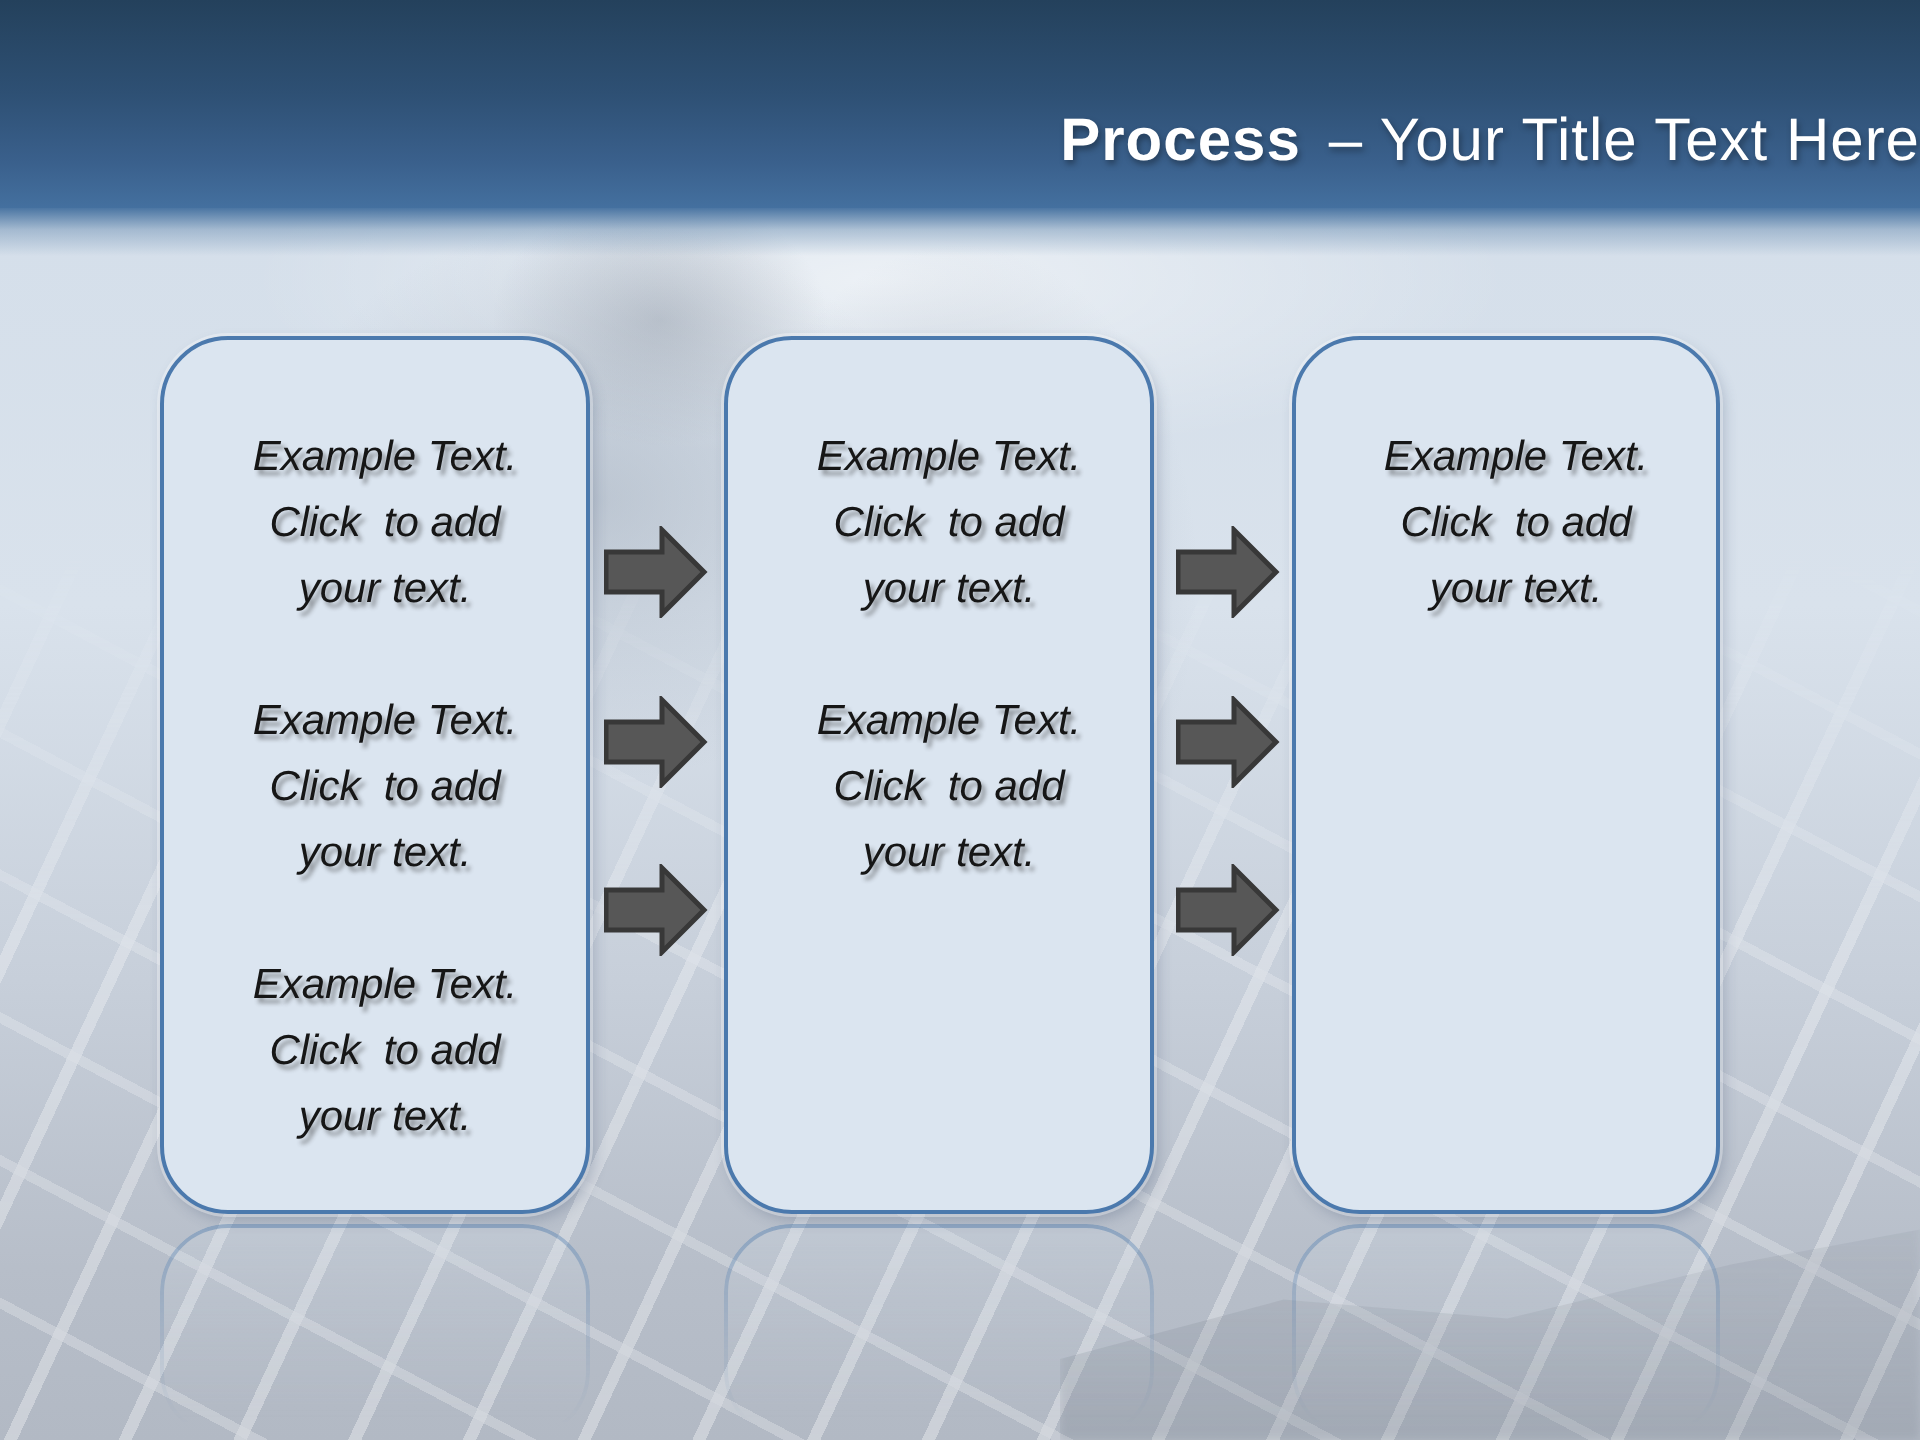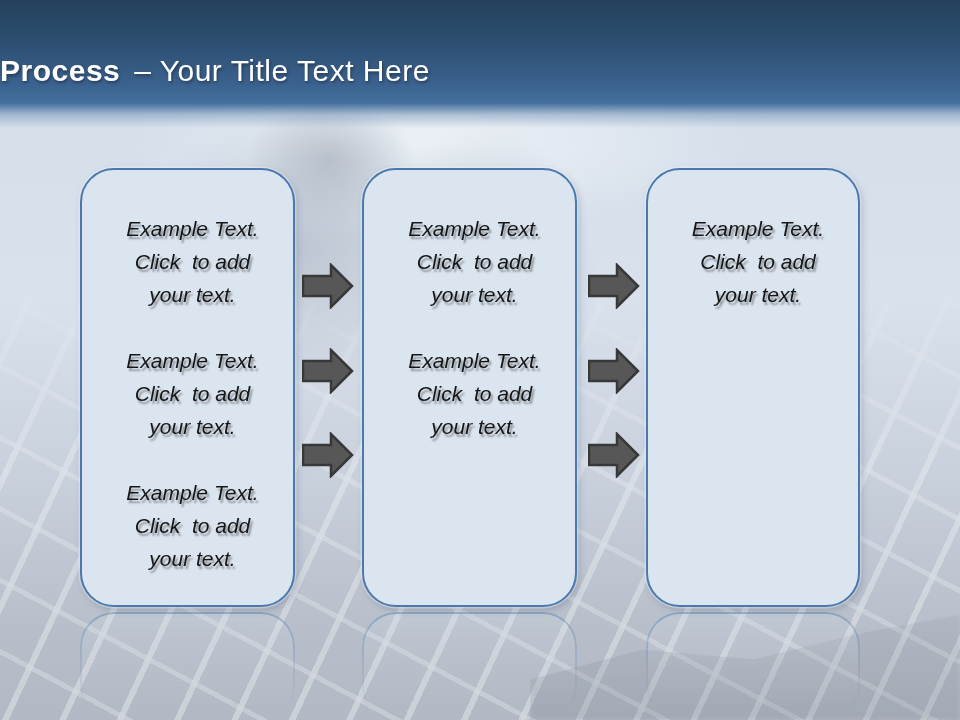--- a/index.html
+++ b/index.html
@@ -40,21 +40,21 @@
   
   .header{
     position:absolute;left:0;top:0;width:960px;height:104px;
     background:linear-gradient(180deg,#24415c 0%,#2e5074 45%,#3a608c 78%,#44709f 100%);
   }
   .header-fade{
     position:absolute;left:0;top:104px;width:960px;height:24px;
     background:linear-gradient(180deg, rgba(68,112,159,.95), rgba(104,140,176,.45) 45%, rgba(176,197,219,0));
   }
   .title{
-    position:absolute;left:0;top:54px;width:960px;text-align:left;
+    position:absolute;left:0;top:54px;width:960px;text-align:right;
     color:#ffffff;font-size:30px;line-height:34px;letter-spacing:.5px;
     text-shadow:1px 2px 3px rgba(0,0,0,.35);
     white-space:nowrap;
   }
   .title .bold{font-weight:bold;}
   .title .rest{font-weight:normal;margin-left:14px;}
 
   
   .pbox{
     position:absolute;top:168px;height:439px;width:215px;

